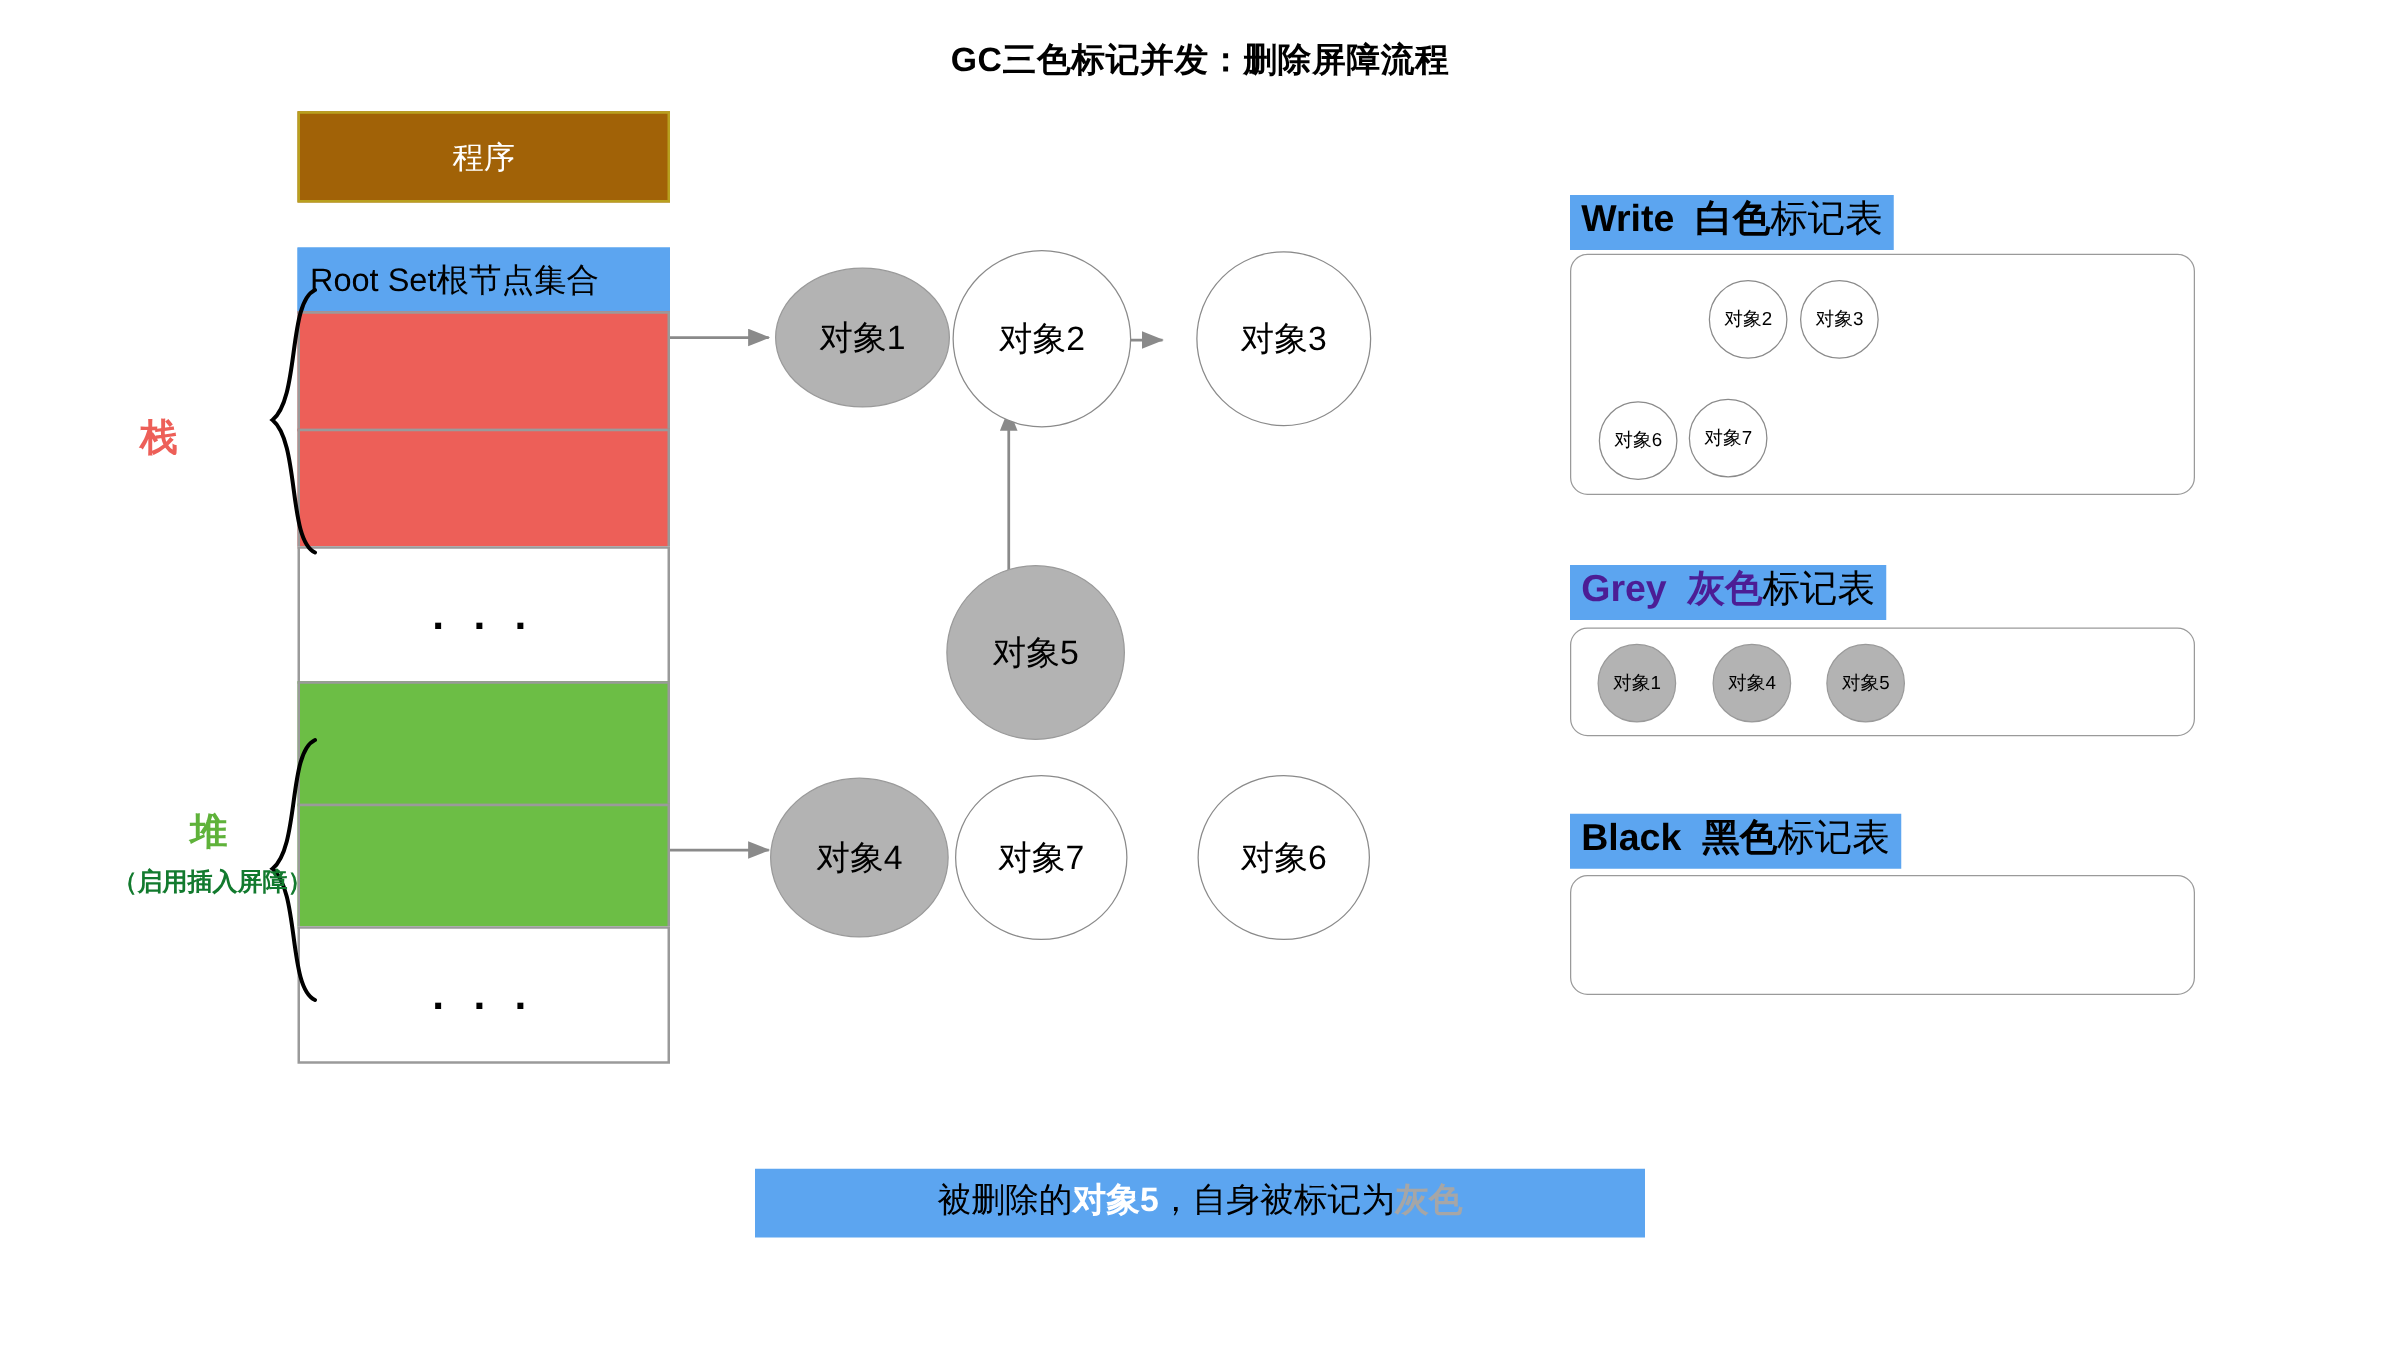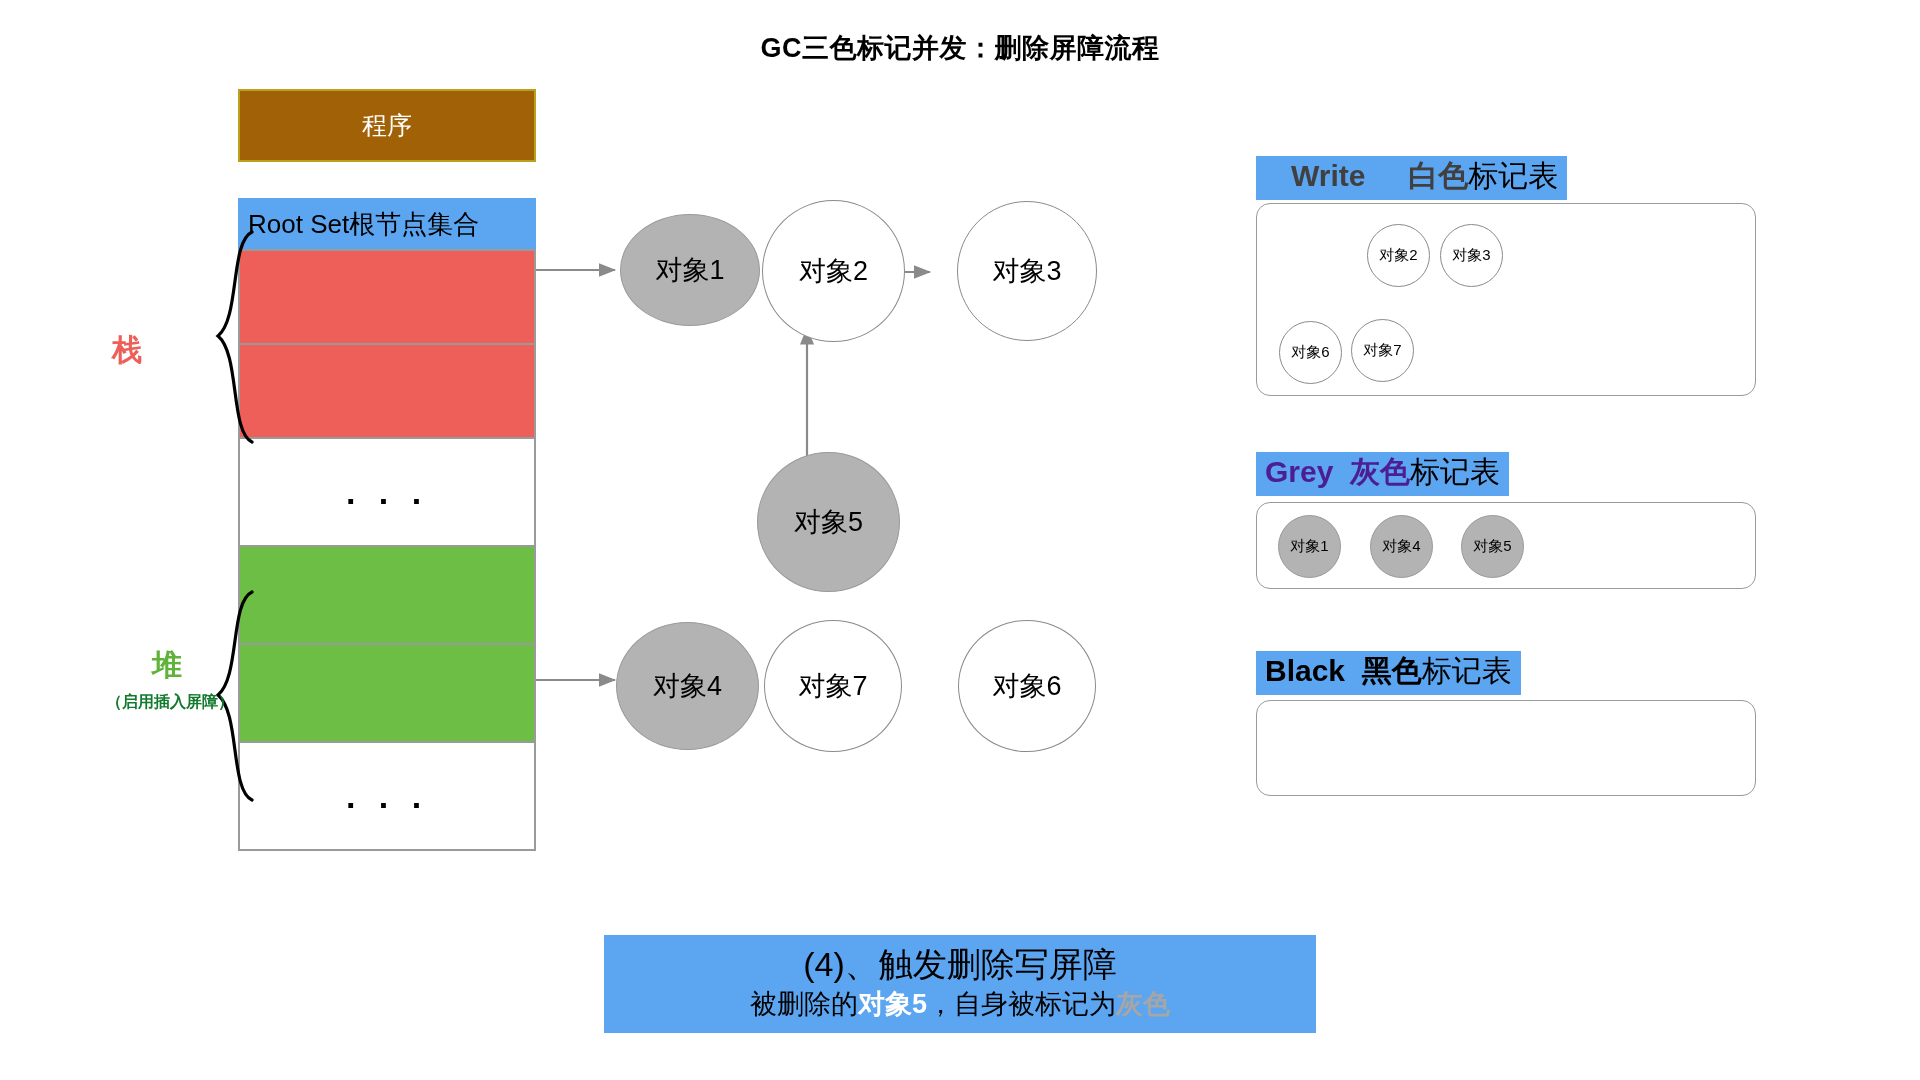--- a/index.html
+++ b/index.html
@@ -45,21 +45,21 @@
   .lbl-stack{
     position:absolute;left:112px;top:330px;
     font-size:30px;font-weight:bold;color:#ED5F58;
   }
   .lbl-heap{
     position:absolute;left:112px;top:645px;width:110px;text-align:center;
     font-size:30px;font-weight:bold;color:#5FB23A;
   }
   .lbl-heap-sub{
     position:absolute;left:50px;top:692px;width:240px;text-align:center;
-    font-size:16px;font-weight:bold;color:#127A2E;
+    font-size:20px;font-weight:bold;color:#127A2E;
   }
 
   
   .node{
     position:absolute;
     border:1.6px solid #8a8a8a;
     border-radius:50%;
     display:flex;align-items:center;justify-content:center;
     font-size:27px;color:#000;background:#ffffff;
     box-sizing:border-box;
@@ -68,21 +68,21 @@
 
   
   .tbl-title{
     position:absolute;
     background:#5CA5F0;
     font-size:30px;font-weight:bold;
     padding:3px 9px 6px 9px;
     white-space:nowrap;
     line-height:1.15;
   }
-  .t-white{color:#404040;margin-left:26px;}
+  .t-white{color:#000000;}
   .t-grey{color:#4c1d95;}
   .t-black{color:#000000;}
   .t-rest{color:#000000;font-weight:normal;}
   .tbl-box{
     position:absolute;
     border:1.6px solid #9a9a9a;
     border-radius:14px;
     background:#ffffff;
     box-sizing:border-box;
   }
@@ -221,17 +221,16 @@
     </div>
   </div>
 
   <div class="tbl-title" style="left:1256px;top:651px;">
     <span class="t-black">Black</span>
     <span>&nbsp;</span><span class="t-black">黑色</span><span class="t-rest">标记表</span>
   </div>
   <div class="tbl-box" style="left:1256px;top:700px;width:500px;height:96px;"></div>
 
   <div class="caption">
-    <div class="cap-l1">(4)、触发删除写屏障</div>
     <div class="cap-l2"><span>被删除的</span><span class="cap-hl-white">对象5</span><span>，自身被标记为</span><span class="cap-hl-grey">灰色</span></div>
   </div>
 
 </div>
 
 </body></html>

